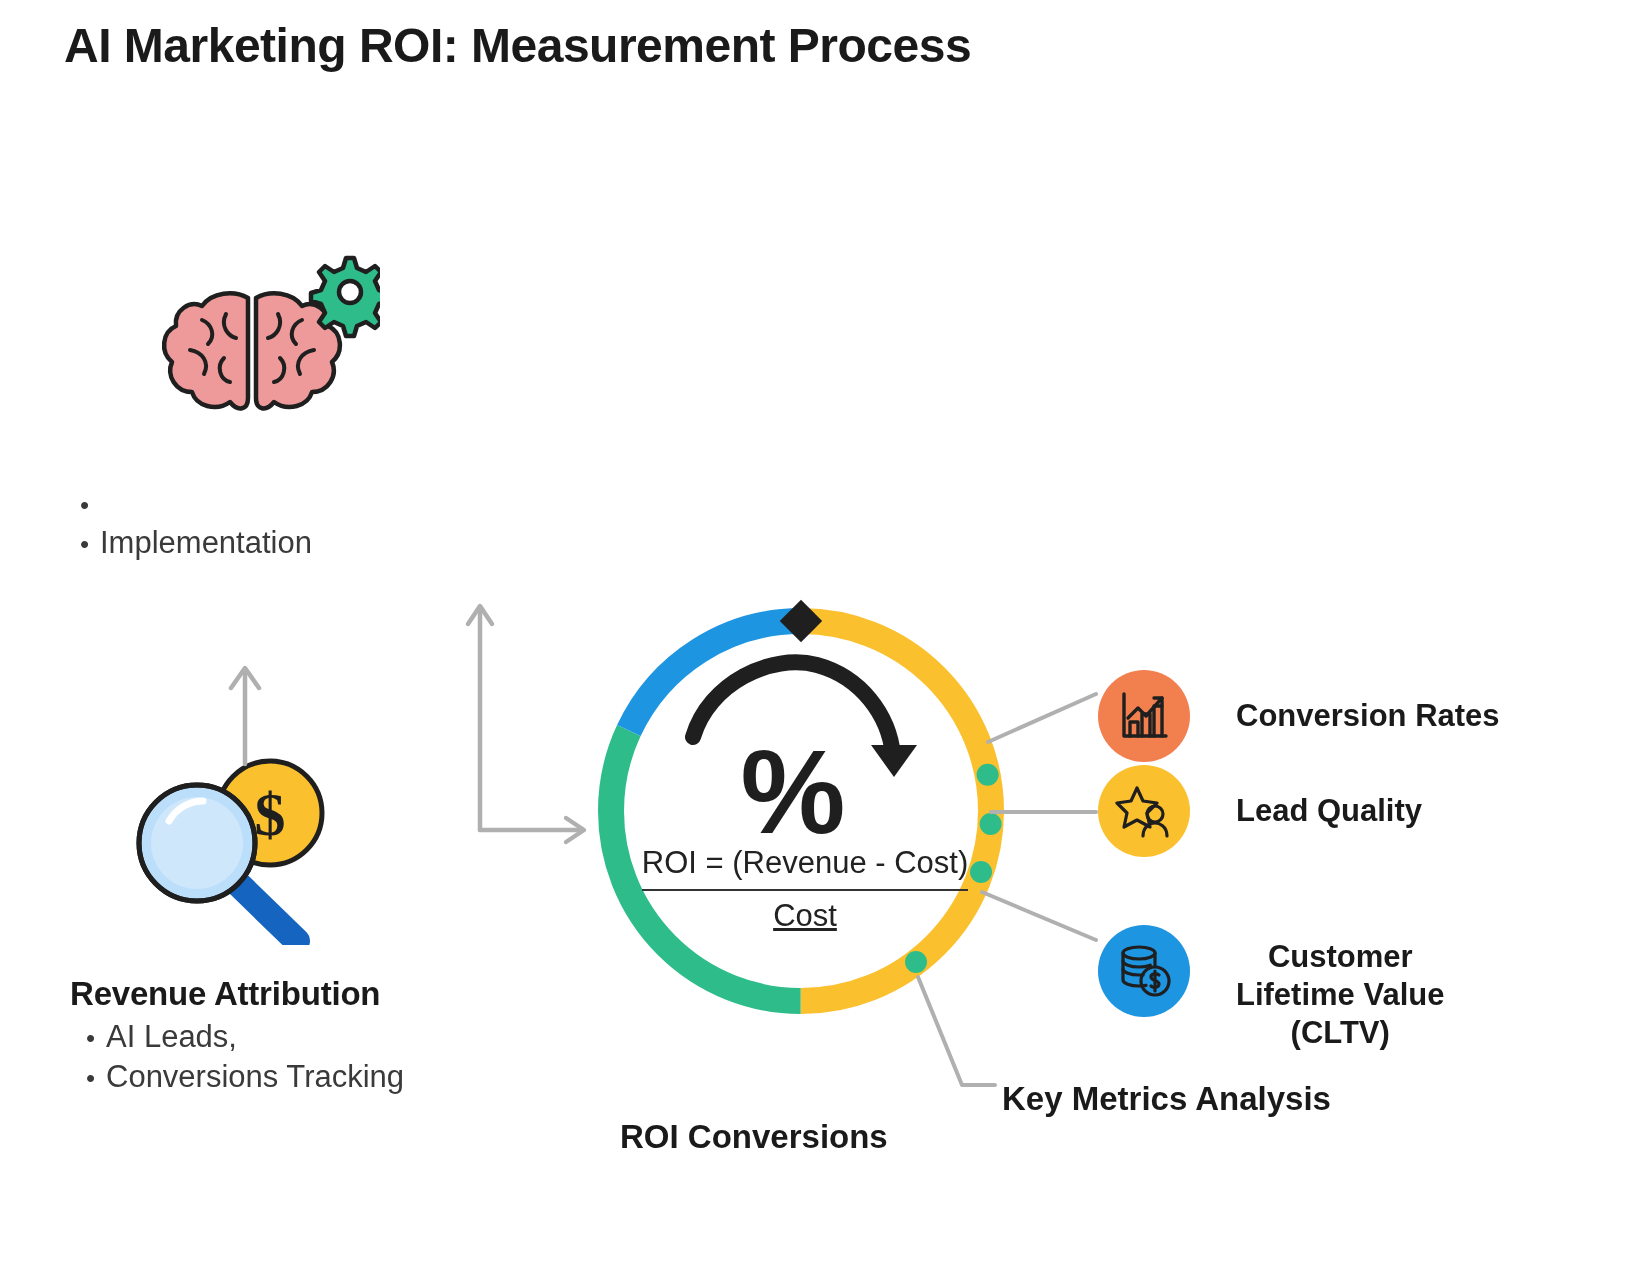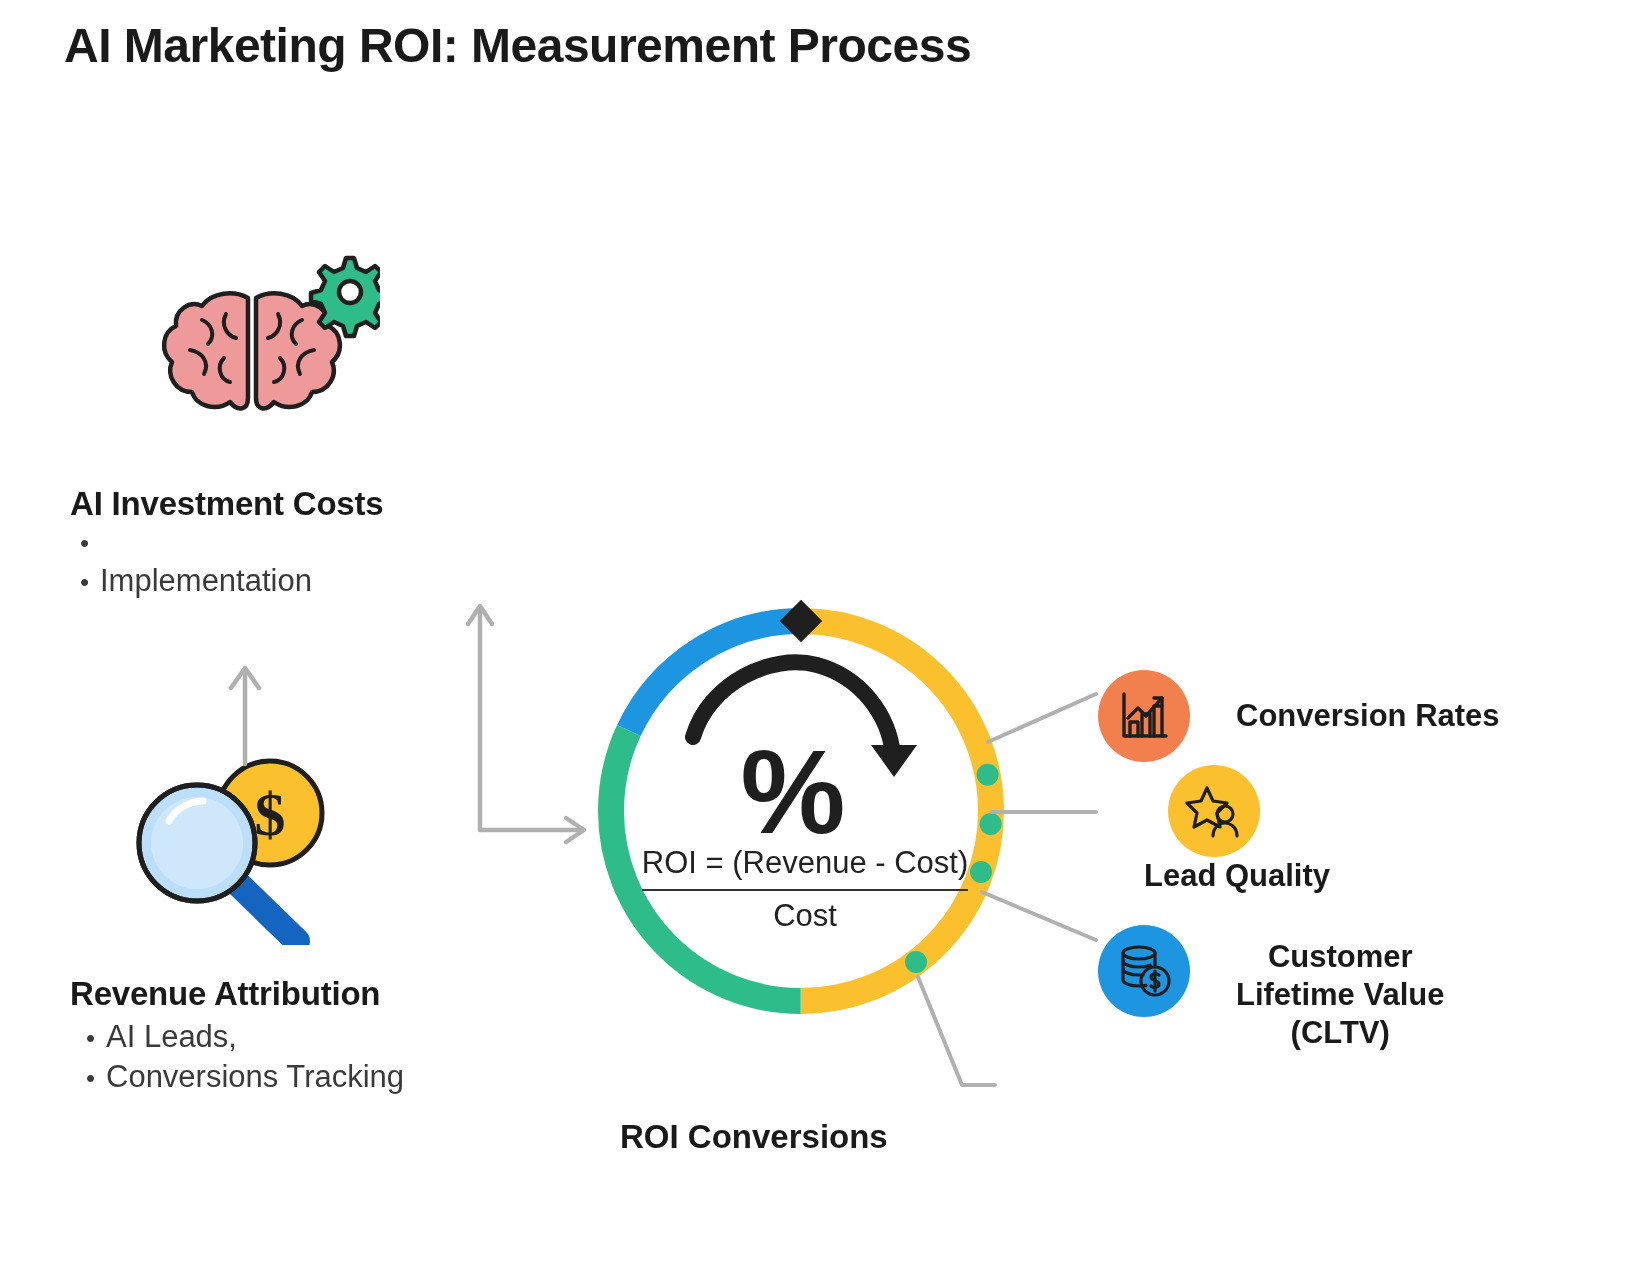--- a/index.html
+++ b/index.html
@@ -58,21 +58,21 @@
     position:absolute;left:640px;top:845px;
     width:330px;text-align:center;
   }
   #formula-numerator{
     font-size:31px;color:#222;white-space:nowrap;
     padding-bottom:8px;
     border-bottom:2.5px solid #333;
     display:inline-block;
   }
   #formula-denominator{
-    font-size:31px;color:#222;margin-top:7px;
+    font-size:31px;color:#222;margin-top:7px;text-decoration:underline;
   }
 
   #roi-calculation-label{
     position:absolute;left:620px;top:1118px;
     font-size:33px;font-weight:bold;color:#1a1a1a;
     white-space:nowrap;
   }
   #key-metrics-label{
     position:absolute;left:1002px;top:1080px;
     font-size:33px;font-weight:bold;color:#1a1a1a;
@@ -86,21 +86,21 @@
     display:flex;align-items:center;justify-content:center;
     flex:0 0 92px;
   }
   .metric-label{
     margin-left:46px;
     font-size:31px;font-weight:bold;color:#1a1a1a;
     line-height:1.22;
   }
   .metric-label .ml{display:block;white-space:nowrap;}
   #metric-row-0{left:1098px;top:670px;}
-  #metric-row-1{left:1098px;top:765px;flex-direction:column;}
+  #metric-row-1{left:1098px;top:765px;}
   #metric-row-2{left:1098px;top:890px;}
   #metric-row-2 .metric-label{margin-top:48px;text-align:center;}
 
   
   #connector-svg{position:absolute;left:0;top:0;pointer-events:none;}
 </style>
 </head>
 <body>
 
 <div class="stage">
@@ -132,21 +132,20 @@
       <g transform="translate(166,18)">
         <path d="M30 0 l8 0 l3 10 l9 4 l9-6 l6 6 l-6 9 l4 9 l10 3 l0 8 l-10 3 l-4 9 l6 9 l-6 6
                  l-9-6 l-9 4 l-3 10 l-8 0 l-3-10 l-9-4 l-9 6 l-6-6 l6-9 l-4-9 l-10-3 l0-8 l10-3
                  l4-9 l-6-9 l6-6 l9 6 l9-4 Z" fill="#2ebd8a" stroke="#1f1f1f" stroke-width="4.5" stroke-linejoin="round"></path>
         <circle cx="34" cy="34" r="11" fill="#ffffff" stroke="#1f1f1f" stroke-width="4.5"></circle>
       </g>
     </svg>
   </div>
 
   <div class="left-block" id="ai-costs-block">
-    <div class="block-heading">AI Investment Costs</div>
     <ul class="bullet-list">
       <li>
         <span class="bullet-dot">•</span>
       </li>
       <li>
         <span class="bullet-dot">•</span>
         <span>Implementation</span>
       </li>
     </ul>
   </div>
@@ -223,20 +222,21 @@
     </g>
   </svg>
 
   <div id="formula-wrap">
     <div id="formula-numerator">ROI = (Revenue - Cost)</div>
     <div id="formula-denominator">Cost</div>
   </div>
 
   <div id="roi-calculation-label">ROI Conversions</div>
 
+  <div id="key-metrics-label">Key Metrics Analysis</div>
 
   <svg id="connector-svg" width="1652" height="1278" viewBox="0 0 1652 1278">
     <g stroke="#b0b0b0" stroke-width="4" fill="none" stroke-linecap="round" stroke-linejoin="round">
       <path d="M988 742 L1096 694"></path>
       <path d="M991 812 L1096 812"></path>
       <path d="M982 892 L1096 940"></path>
       <path d="M918 977 L962 1085 L995 1085"></path>
     </g>
   </svg>
 

